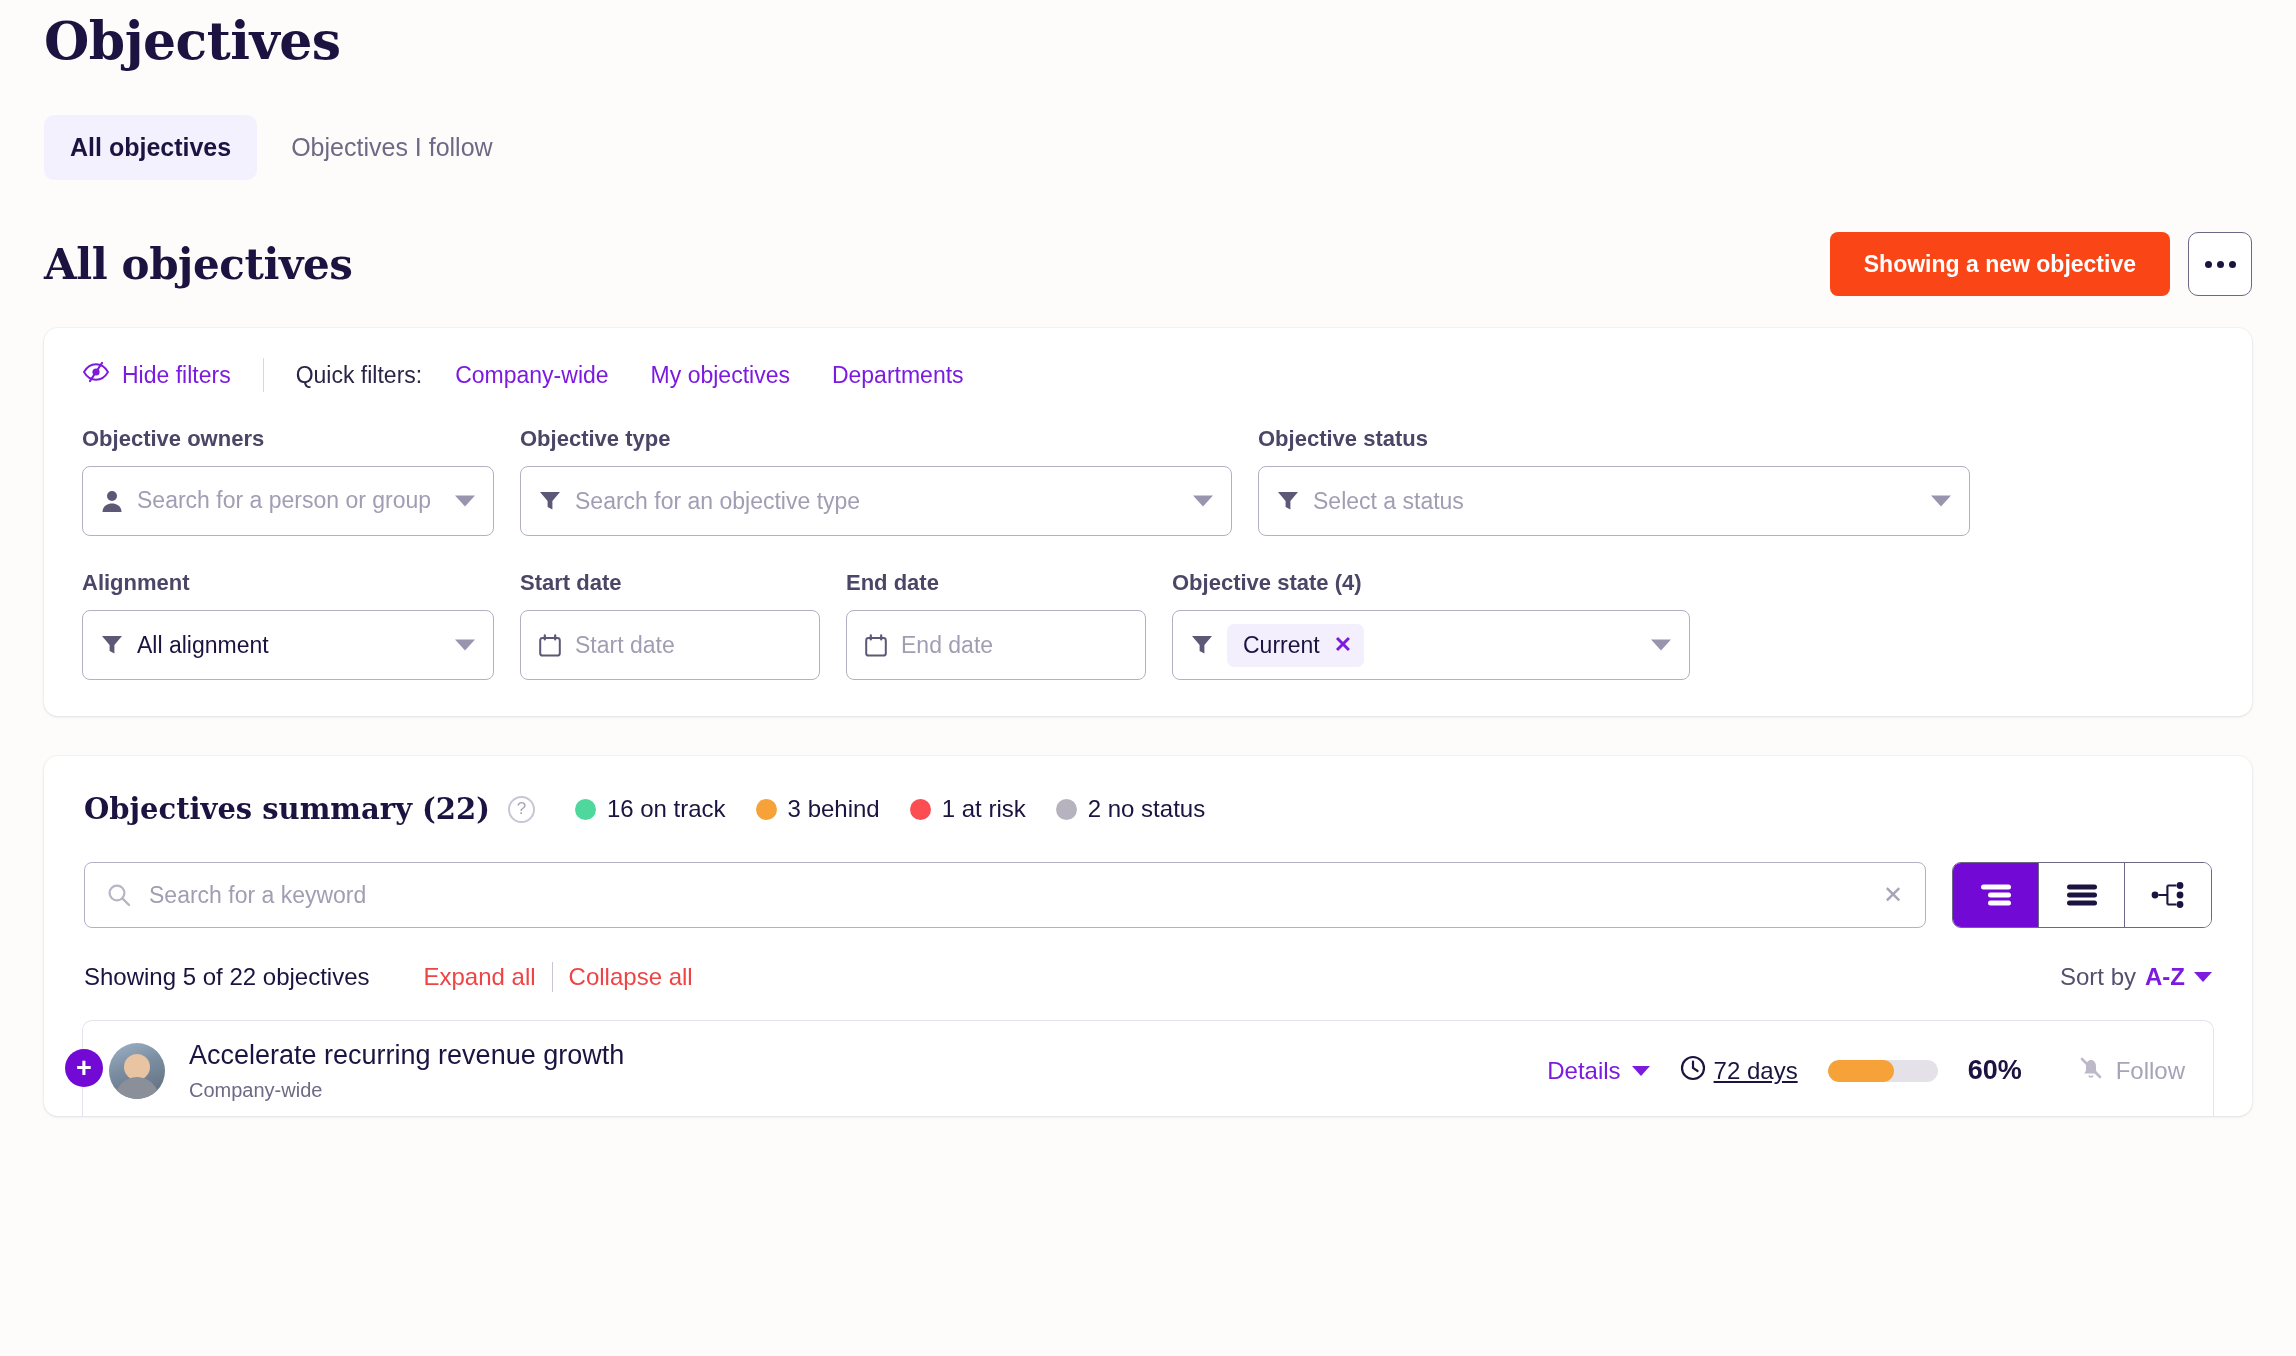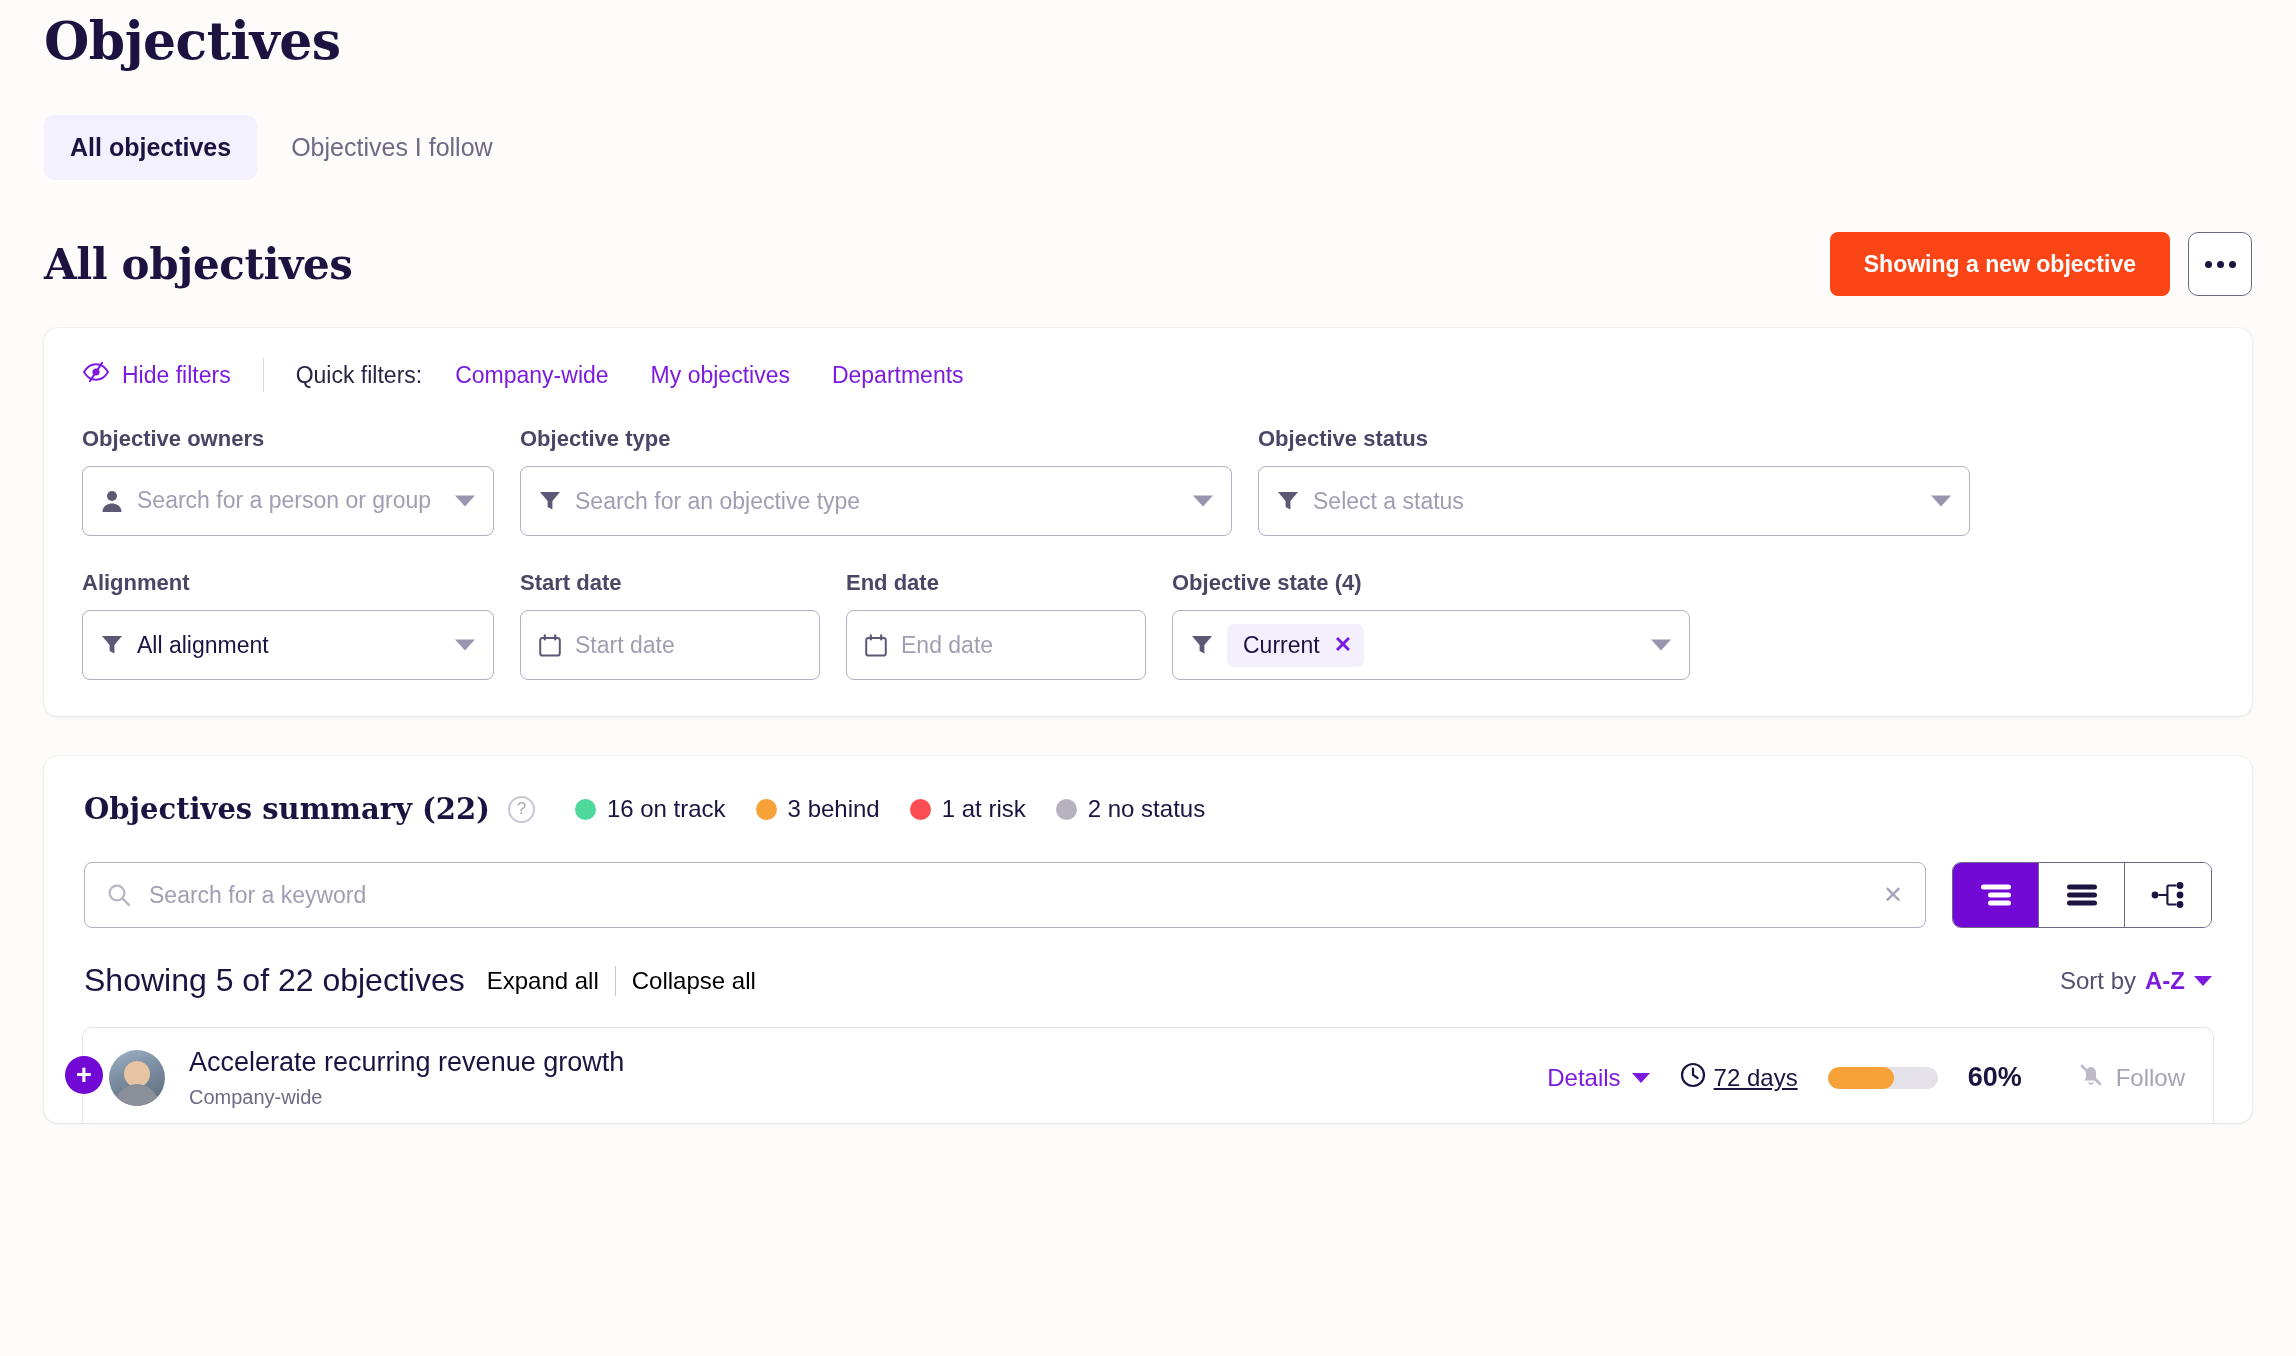--- a/index.html
+++ b/index.html
@@ -183,22 +183,22 @@
   }
   .vbtn:last-child { border-right: none; }
   .vbtn.active { background: #7209d4; }
 
   
   .showing-row {
     display: flex; align-items: center; justify-content: space-between;
     margin-top: 34px;
   }
   .showing-left { display: flex; align-items: center; gap: 0; }
-  .showing-text { font-size: 32px; color: #1c1340; margin-right: 6px; }
-  .link-purple { font-size: 24px; color: #000000; cursor: pointer; padding: 0 16px; }
+  .showing-text { font-size: 24px; color: #1c1340; margin-right: 38px; }
+  .link-purple { font-size: 24px; color: #ef4444; cursor: pointer; padding: 0 16px; }
   .sep { width: 1px; height: 30px; background: #c9c5d6; }
   .sort-wrap { display: flex; align-items: center; gap: 9px; font-size: 24px; color: #55506e; }
   .sort-val { color: #7c1ae0; font-weight: 600; cursor: pointer; }
   .caret-sm {
     width: 0; height: 0;
     border-left: 9px solid transparent;
     border-right: 9px solid transparent;
     border-top: 10px solid #7c1ae0;
   }
 

